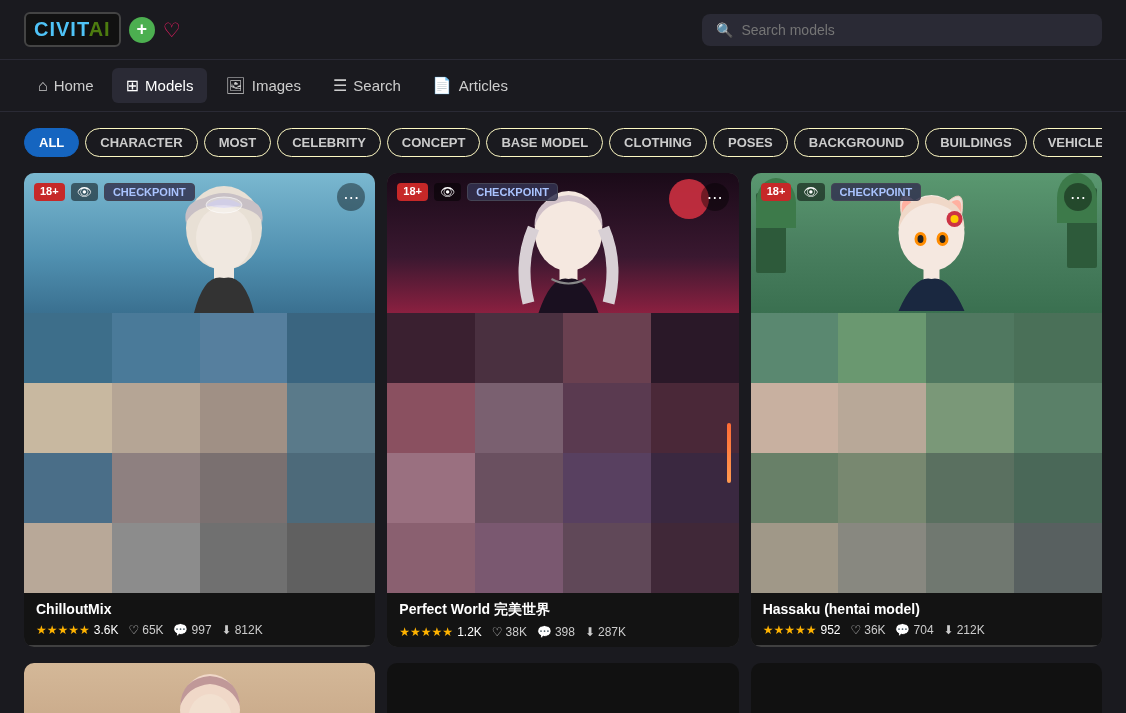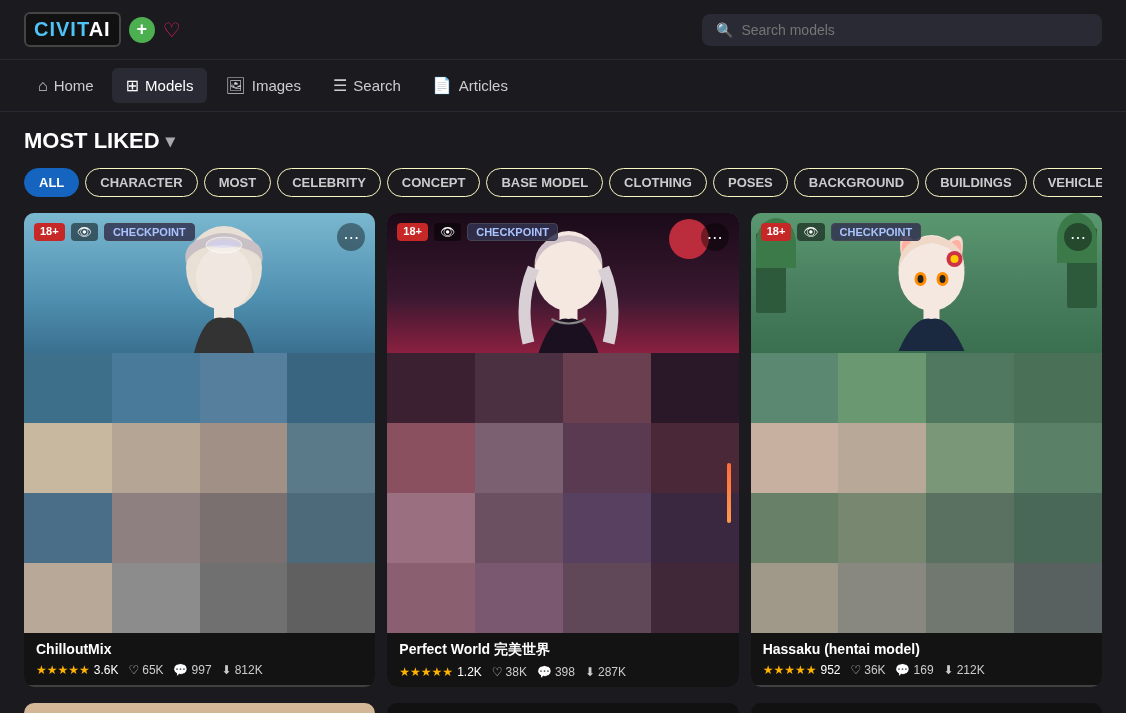--- a/index.html
+++ b/index.html
@@ -308,21 +308,21 @@
       background: linear-gradient(#ff6b35, #ff9a50);
       border-radius: 2px;
     }
   </style>
 </head>
 <body>
 
 <div class="header">
   <div class="logo">
     <div class="logo-text">
-      <span>CIVIT</span><span style="color:#ffffff">AI</span>
+      <span>CIVIT</span><span style="color:#4d7c0f">AI</span>
     </div>
     <div class="logo-plus">+</div>
     <div class="logo-heart">♡</div>
   </div>
   <div class="search-bar">
     <span class="search-icon">🔍</span>
     <input type="text" placeholder="Search models" style="">
   </div>
 </div>
 
@@ -343,24 +343,20 @@
     <span class="nav-icon">☰</span>
     <span>Search</span>
   </div>
   <div class="nav-item">
     <span class="nav-icon">📄</span>
     <span>Articles</span>
   </div>
 </div>
 
 <div class="filter-bar">
-  <div class="most-liked">
-    <span>MOST LIKED</span>
-    <span class="most-liked-chevron">▾</span>
-  </div>
   <div class="category-tabs">
     <div class="cat-tab active">ALL</div>
     <div class="cat-tab">CHARACTER</div>
     <div class="cat-tab">MOST</div>
     <div class="cat-tab">CELEBRITY</div>
     <div class="cat-tab">CONCEPT</div>
     <div class="cat-tab">BASE MODEL</div>
     <div class="cat-tab">CLOTHING</div>
     <div class="cat-tab">POSES</div>
     <div class="cat-tab">BACKGROUND</div>
@@ -577,21 +573,21 @@
       <div class="card-stats">
         <div class="stars">
           ★★★★★<span>952</span>
         </div>
         <div class="stat">
           <span>♡</span>
           <span>36K</span>
         </div>
         <div class="stat">
           <span>💬</span>
-          <span>169</span>
+          <span>704</span>
         </div>
         <div class="stat">
           <span>⬇</span>
           <span>212K</span>
         </div>
       </div>
     </div>
   </div>
 
 </div>

